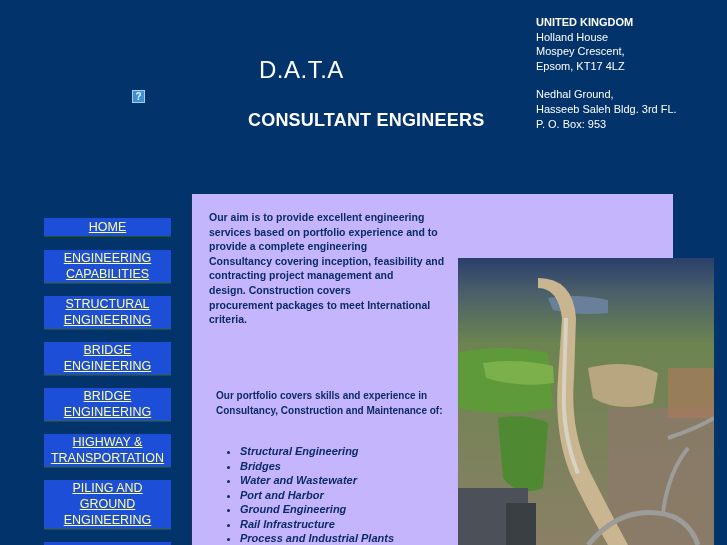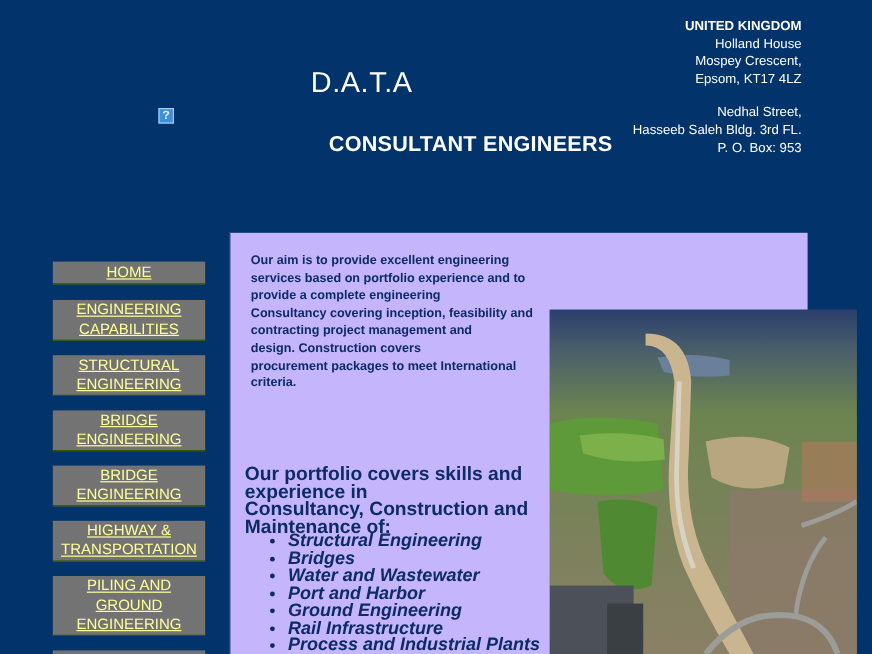--- a/index.html
+++ b/index.html
@@ -18,62 +18,62 @@
       background: #3d8fd6; border: 1px solid #a9cdf0; box-sizing: border-box;
       color: #e8f4ff; font-size: 10px; font-weight: bold; line-height: 11px;
       text-align: center;
     }
 
     .brand-title {
       position: absolute; left: 259px; top: 56px;
       color: #ffffff; font-weight: normal; font-size: 24px; letter-spacing: 0.5px;
     }
     .brand-sub {
-      position: absolute; left: 274px; top: 110px;
+      position: absolute; left: 248px; top: 110px;
       color: #ffffff; font-weight: bold; font-size: 18px; letter-spacing: 0.2px;
     }
 
     .address {
-      position: absolute; left: 508px; top: 15px; width: 160px;
-      text-align: right; color: #ffffff; font-size: 11px; line-height: 14.6px;
+      position: absolute; left: 536px; top: 15px; width: 160px;
+      text-align: left; color: #ffffff; font-size: 11px; line-height: 14.6px;
     }
     .address .head { font-weight: bold; }
     .address .gap { height: 14px; }
     .address a.email {
       display: inline-block; margin-top: 8px;
       color: #ffff99; font-weight: bold; text-decoration: underline; font-size: 10.5px;
     }
 
     .nav {
       position: absolute; left: 44px; top: 218px; width: 127px;
     }
     .nav-item {
-      display: block; background: #737373; color: #ffff99;
+      display: block; background: #1d4ed8; color: #ffff99;
       text-align: center; text-decoration: underline; font-size: 12.5px;
       line-height: 16px; margin-bottom: 12px; padding: 0 0;
       border-bottom: 1px solid #2b5500;
     }
     .nav-item.single { padding-top: 1px; padding-bottom: 1px; margin-bottom: 13px; }
     .nav-item.double { padding-top: 0px; padding-bottom: 1px; }
 
     .content {
       position: absolute; left: 191px; top: 194px; width: 481px; height: 351px;
       background: #c4b5fd; border-left: 1px solid #1a2f5a;
     }
     .aim {
       position: absolute; left: 17px; top: 16px; width: 250px;
       color: #0d2b66; font-weight: bold; font-size: 10.5px; line-height: 14.6px;
     }
     .portfolio {
-      position: absolute; left: 12px; top: 195px; width: 260px;
-      color: #0d2b66; font-weight: bold; font-size: 16px; line-height: 14.6px;
+      position: absolute; left: 24px; top: 195px; width: 260px;
+      color: #0d2b66; font-weight: bold; font-size: 10px; line-height: 14.6px;
     }
     .services {
       position: absolute; left: 28px; top: 250px; margin: 0; padding: 0 0 0 20px;
-      color: #0d2b66; font-weight: bold; font-style: italic; font-size: 15px;
+      color: #0d2b66; font-weight: bold; font-style: italic; font-size: 11px;
       line-height: 14.5px; list-style: disc;
     }
 
     .photo {
       position: absolute; left: 458px; top: 258px; width: 256px; height: 287px;
       overflow: hidden;
       background: linear-gradient(180deg, #28406e 0%, #3e5a6c 8%, #5b6e55 18%, #6f8a4e 35%, #8a8a60 55%, #8e8468 75%, #7c7a6a 100%);
     }
   </style>
 </head>
@@ -85,21 +85,21 @@
 
   <div class="brand-title">D.A.T.A</div>
   <div class="brand-sub">CONSULTANT ENGINEERS</div>
 
   <div class="address">
     <div class="head">UNITED KINGDOM</div>
     <div>Holland House</div>
     <div>Mospey Crescent,</div>
     <div>Epsom, KT17 4LZ</div>
     <div class="gap"></div>
-    <div>Nedhal Street,</div>
+    <div>Nedhal Ground,</div>
     <div>Hasseeb Saleh Bldg. 3rd FL.</div>
     <div>P. O. Box: 953</div>
   </div>
 
   <nav class="nav">
     <a href="#" class="nav-item single">
       <span>HOME</span>
     </a>
     <a href="#" class="nav-item double">
       <span>ENGINEERING</span><br>

